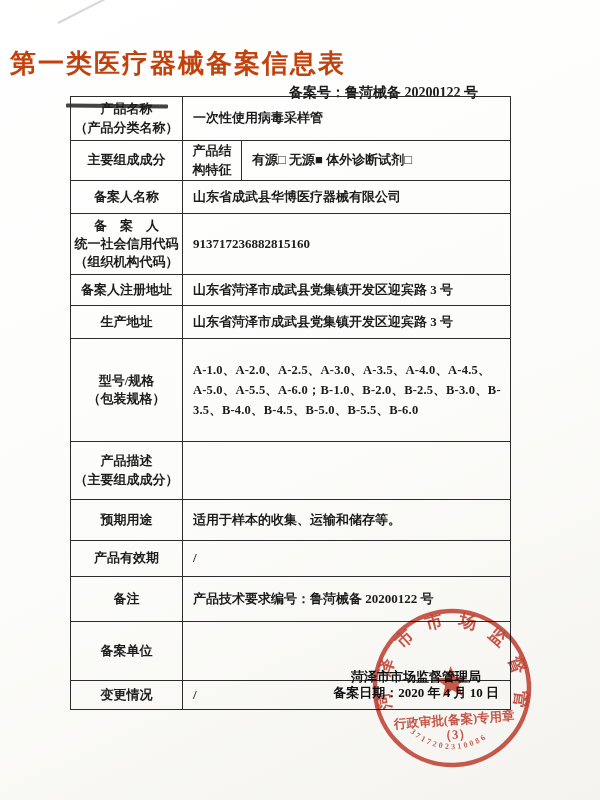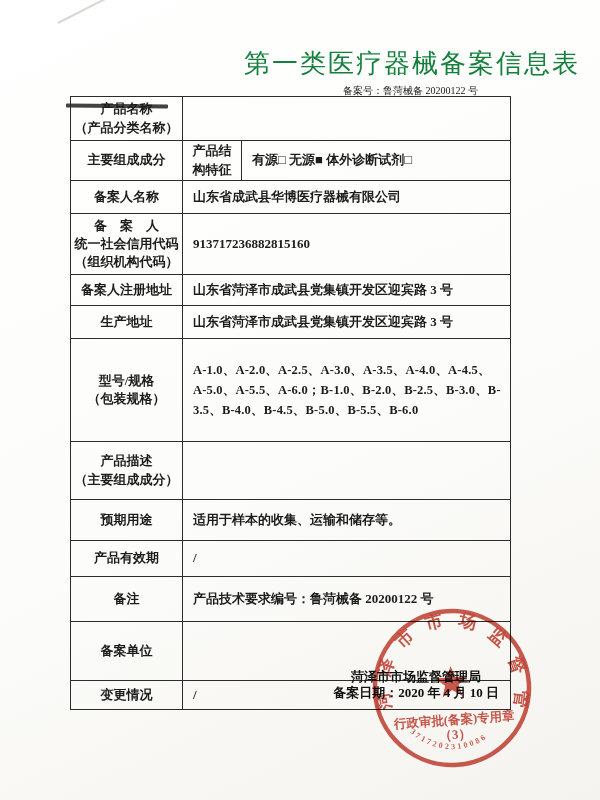--- a/index.html
+++ b/index.html
@@ -12,26 +12,26 @@
     color: #1d1d1d;
     overflow: hidden;
   }
   .scan-streak {
     position: absolute; left: 58px; top: 22px; width: 112px; height: 2px;
     background: #b9b7b2; opacity: .55;
     transform: rotate(-27deg); transform-origin: left center;
   }
   .doc-title {
     position: absolute; left: 10px; top: 46px; width: 570px;
-    text-align: right; font-size: 26px; font-weight: normal;
-    letter-spacing: 2px; color: #15803d;
+    text-align: left; font-size: 26px; font-weight: bold;
+    letter-spacing: 2px; color: #c2410c;
   }
   .filing-no {
     position: absolute; top: 84px; right: 122px;
-    font-size: 10px; font-weight: normal; color: #1b1b1b;
+    font-size: 14px; font-weight: bold; color: #1b1b1b;
   }
   .doc-table {
     position: absolute; left: 70px; top: 96px; width: 441px;
     border: 1.5px solid #2c2c2c;
     background: transparent;
   }
   .t-row { display: flex; align-items: stretch; }
   .t-row + .t-row { border-top: 1px solid #2c2c2c; }
   .cell {
     font-size: 13px; font-weight: bold; color: #1c1c1c;
@@ -81,20 +81,21 @@
 
 <div class="filing-no">备案号：鲁菏械备 20200122 号</div>
 
 <div class="artifact-bar"></div>
 
 <div class="doc-table">
 
   <div class="t-row" style="height:43px">
     <div class="cell cell-label">产品名称
 （产品分类名称）</div>
+    <div class="cell cell-value">一次性使用病毒采样管</div>
   </div>
 
   <div class="t-row" style="height:40px">
     <div class="cell cell-label">主要组成成分</div>
     <div class="cell cell-sub sub-featlabel">产品结
 构特征</div>
     <div class="cell cell-value">有源□ 无源■ 体外诊断试剂□</div>
   </div>
 
   <div class="t-row" style="height:33px">

